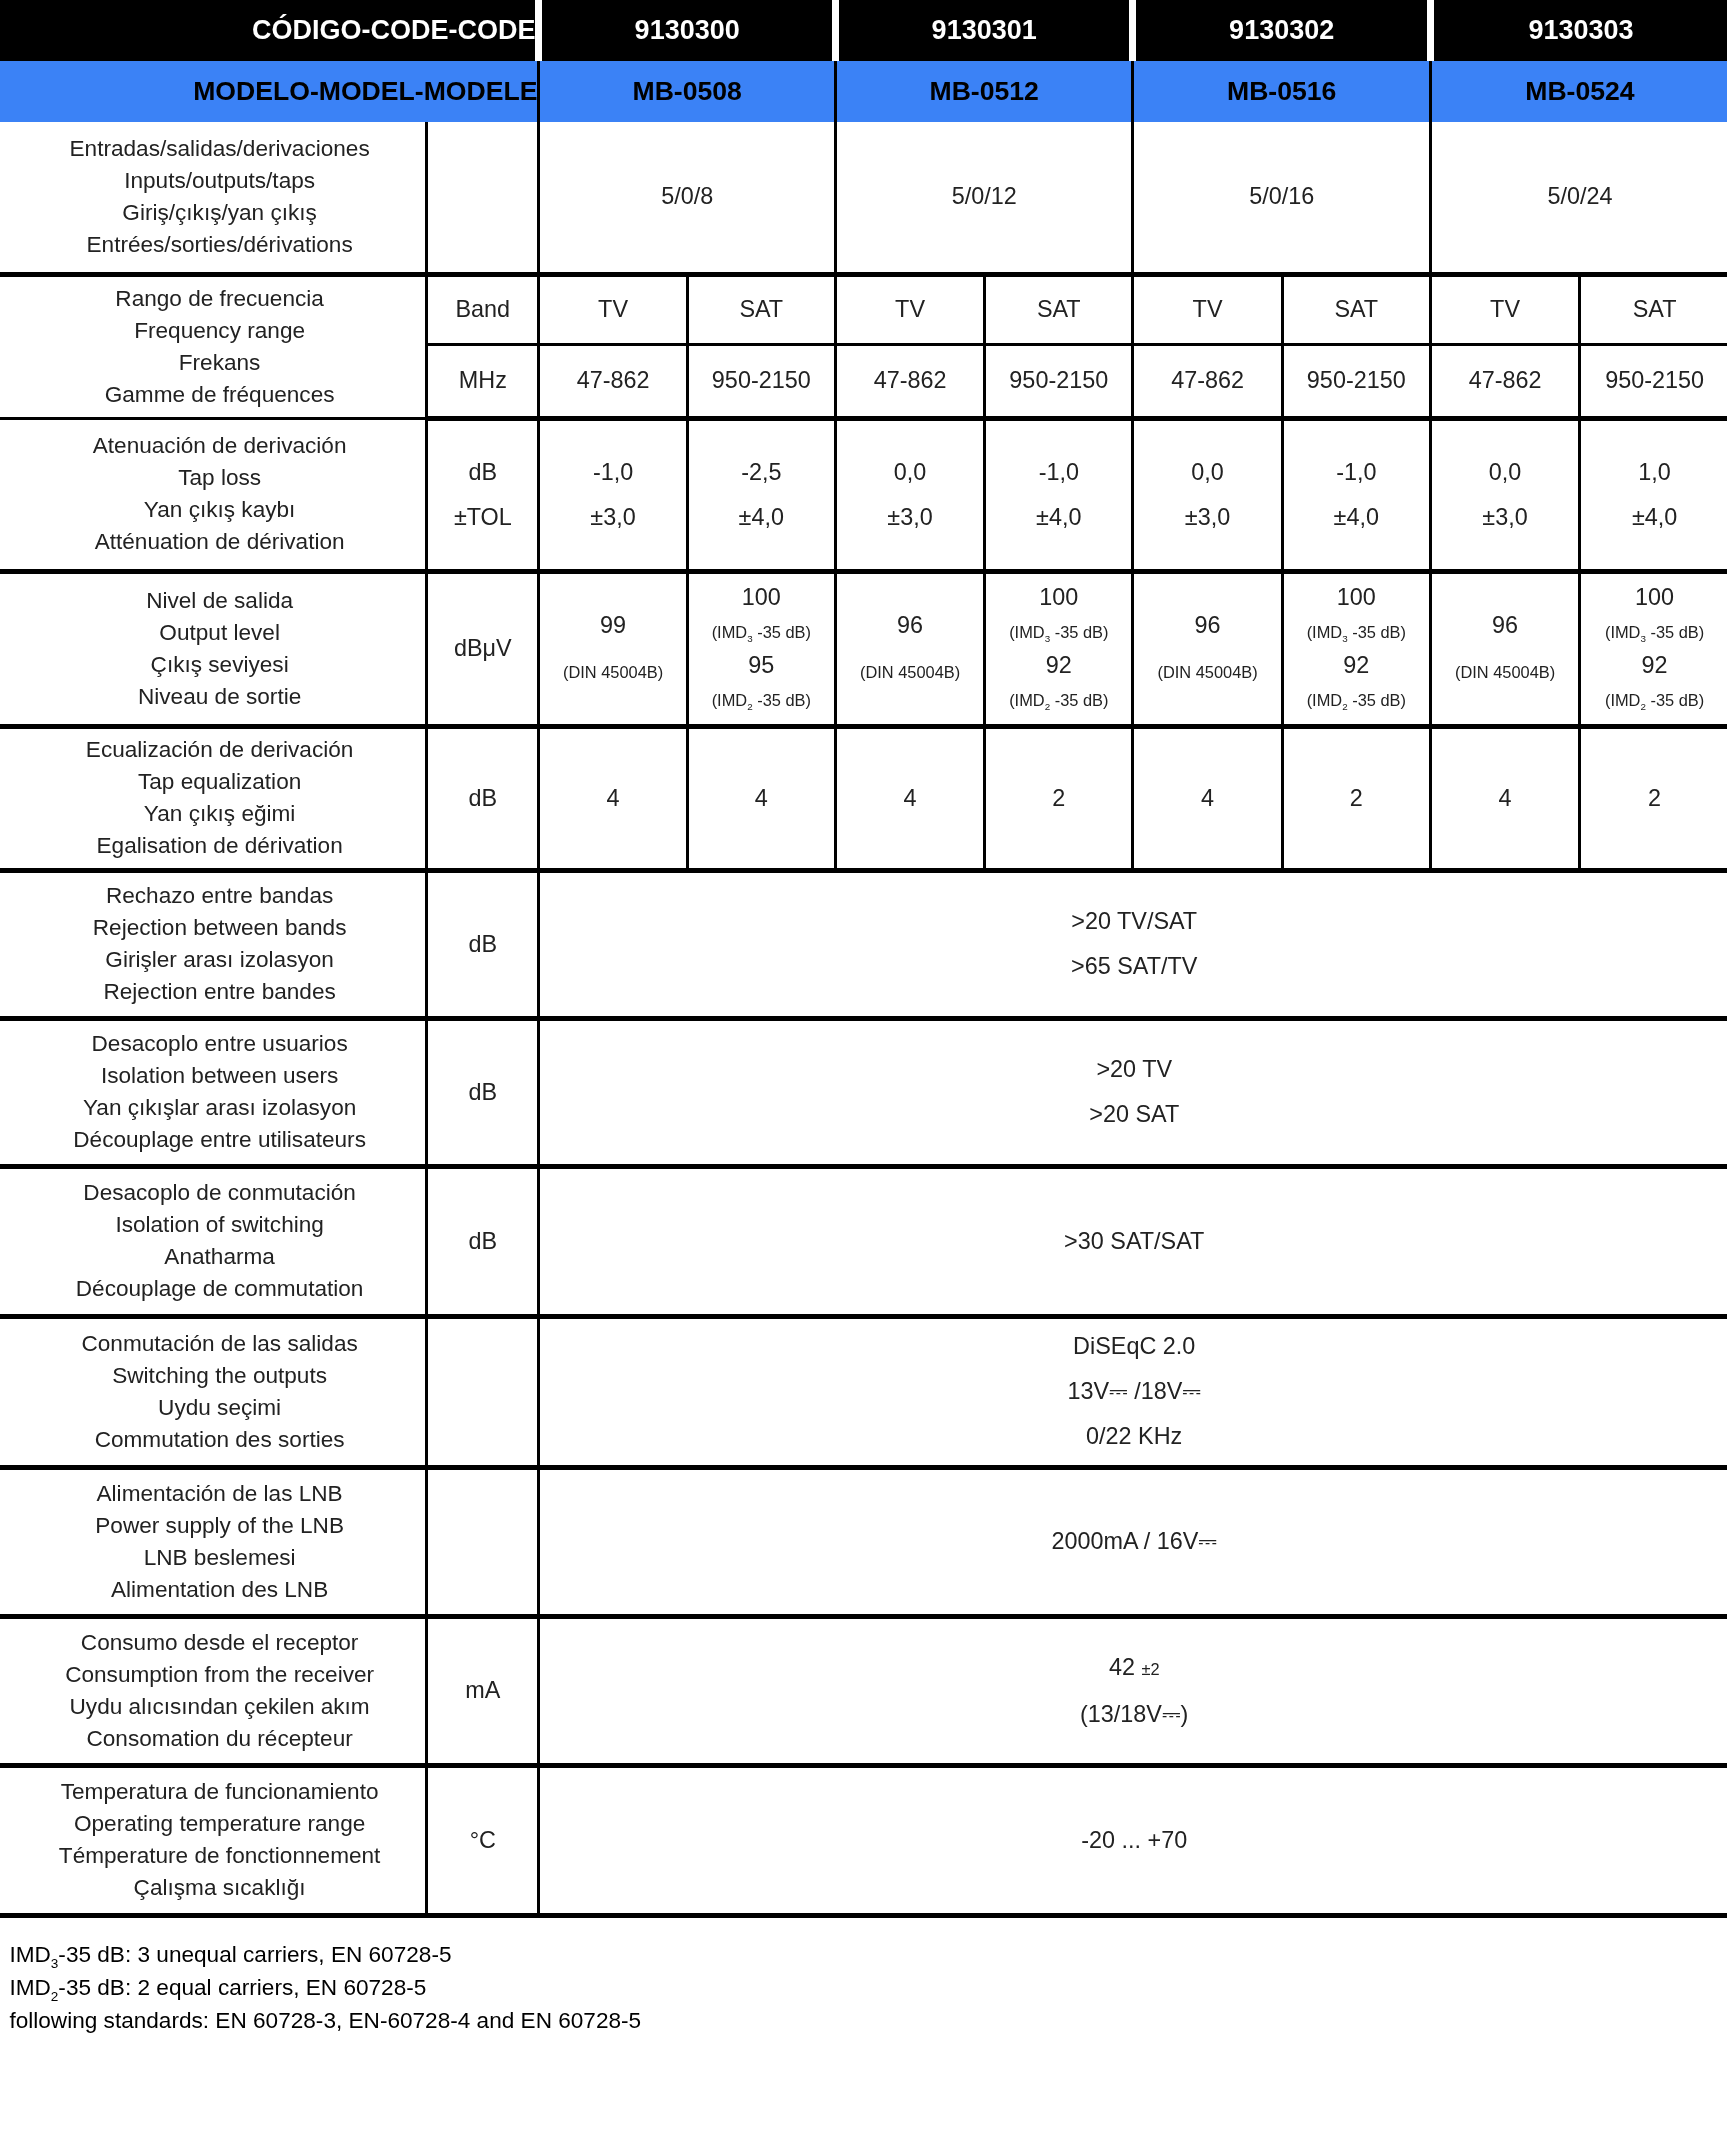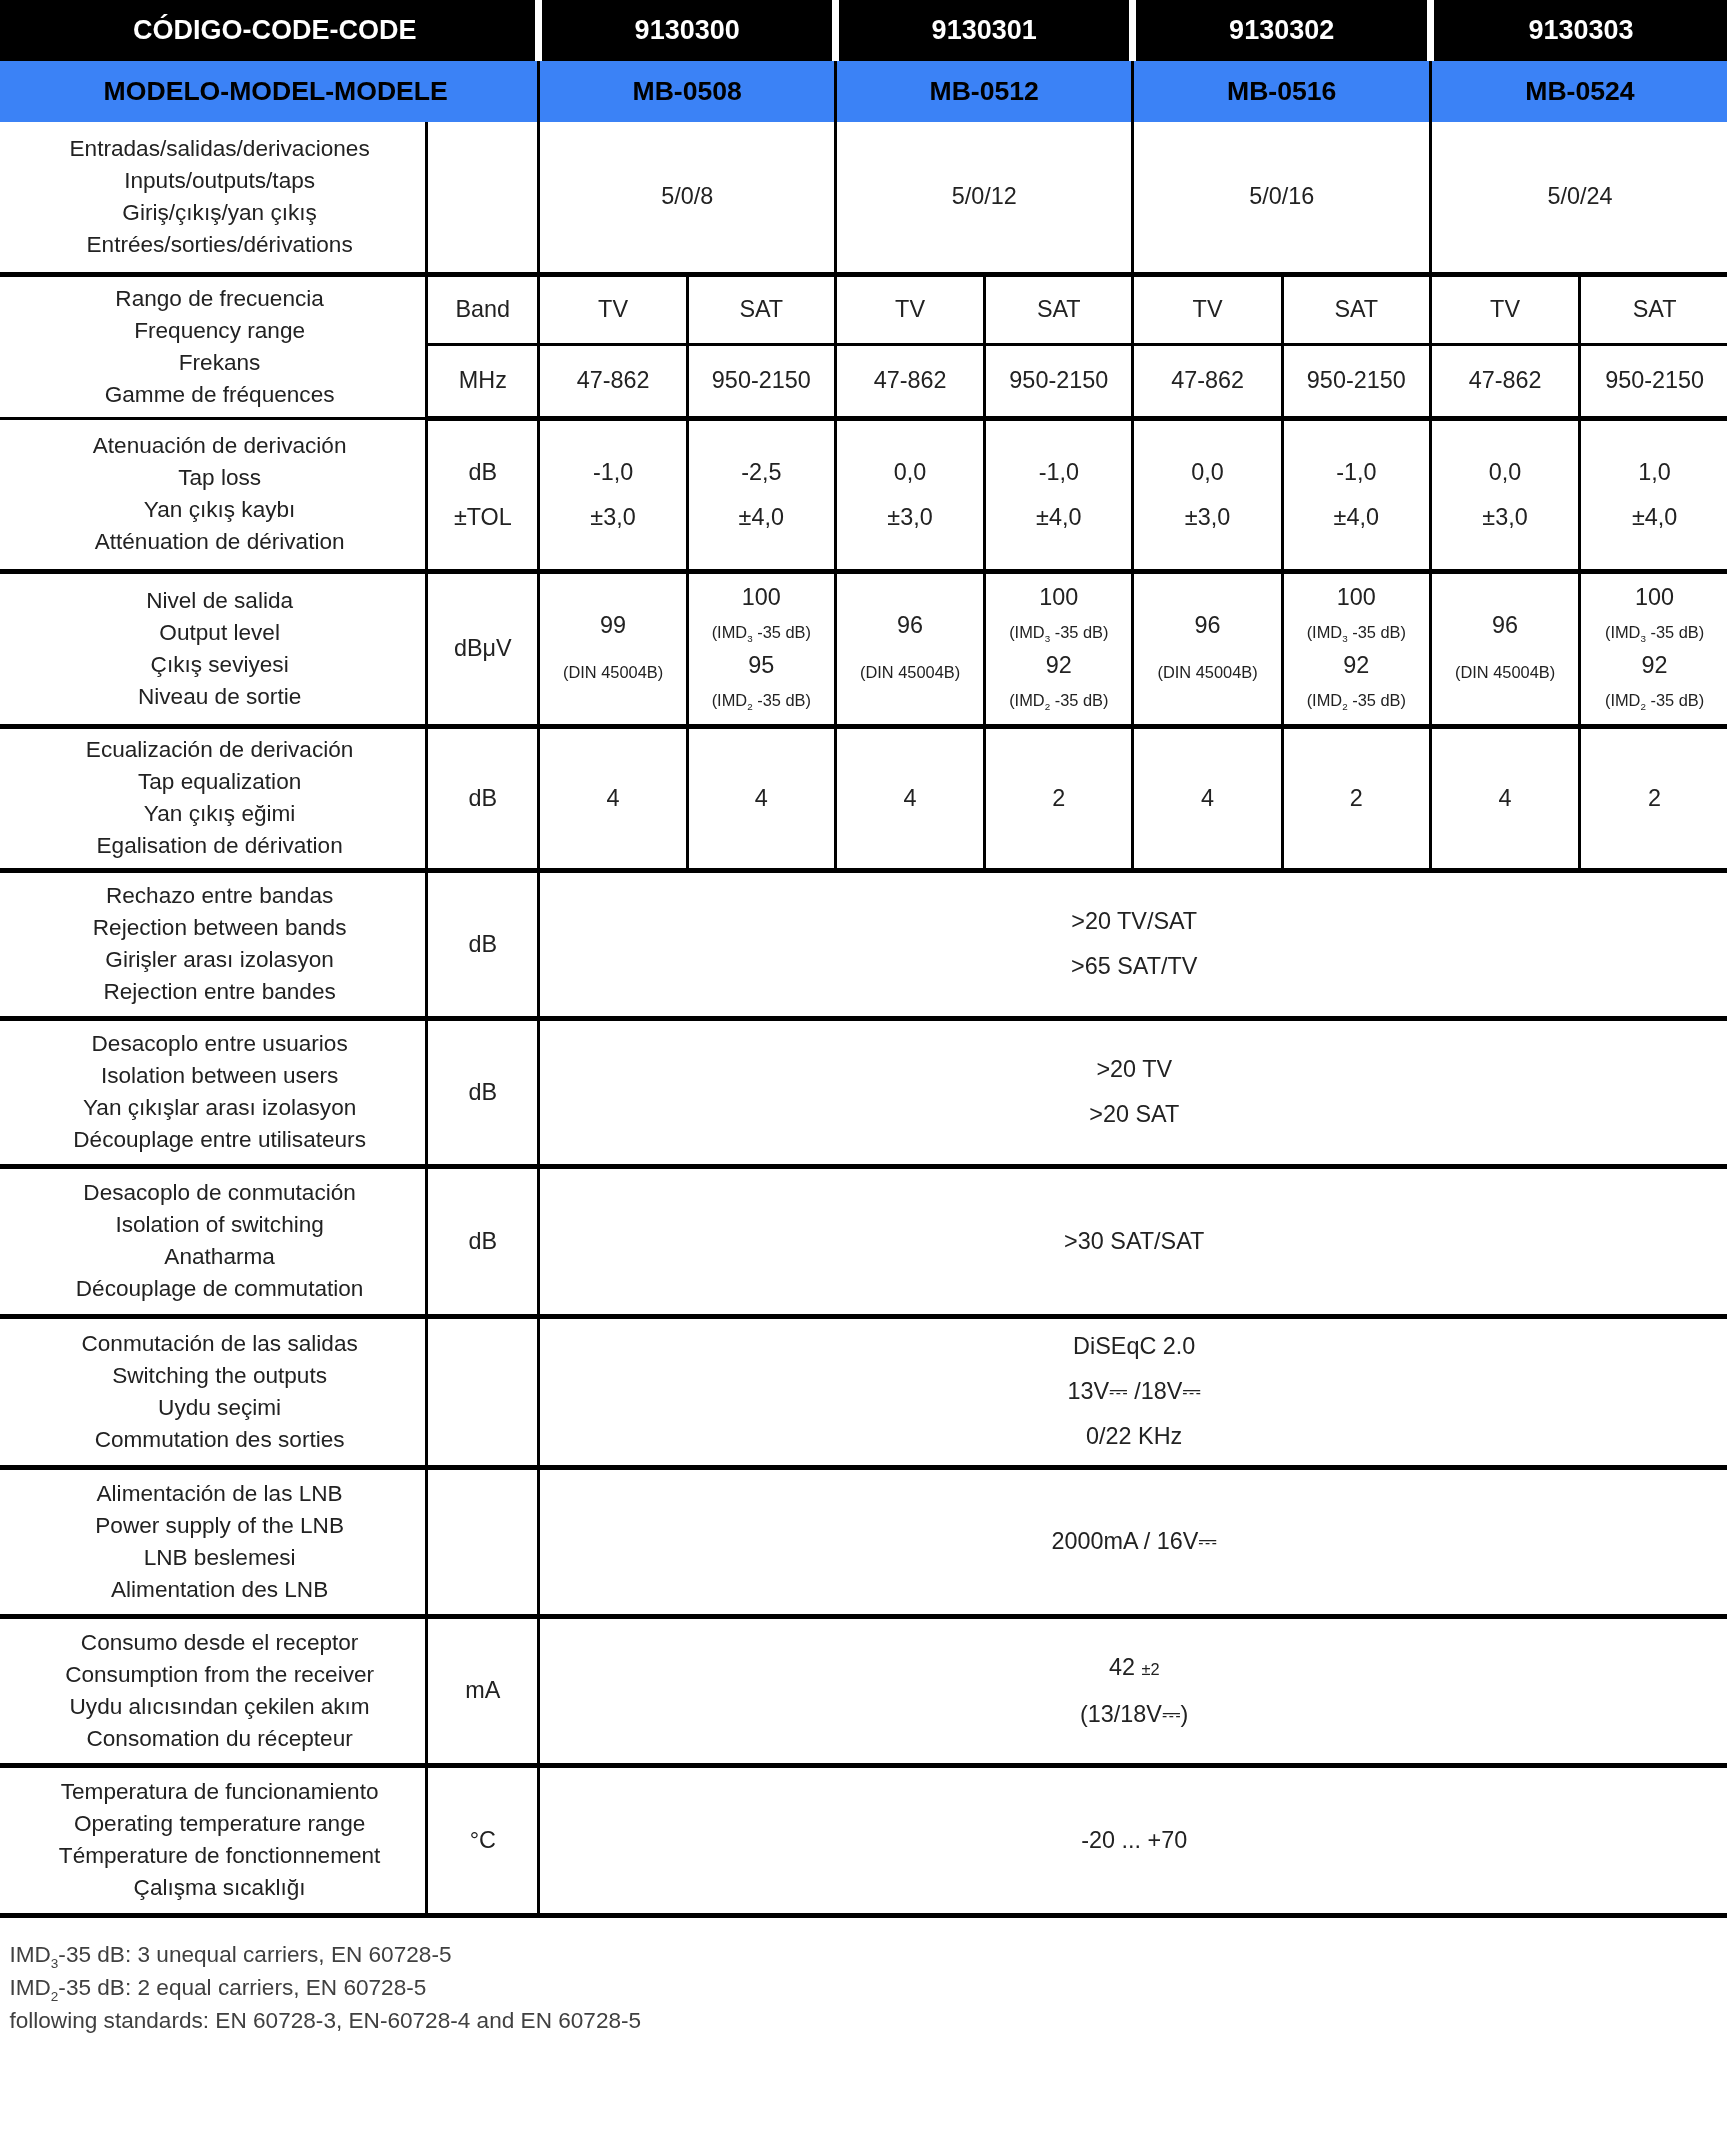--- a/index.html
+++ b/index.html
@@ -17,42 +17,42 @@
   td{vertical-align:middle;padding:0;}
   
   tr.hdr-black td{
     background:#000;color:#fff;
     height:61px;font-size:27px;font-weight:bold;
   }
   tr.hdr-gray td{
     background:#3b82f6;color:#000;
     height:61px;font-size:26.6px;font-weight:bold;
   }
-  td.hdr-label{text-align:center;padding-left:14px;}
+  td.hdr-label{text-align:right;padding-left:14px;}
   tr.hdr-black td.hdr-val{border-left:7.8px solid #fff;text-align:center;}
   tr.hdr-gray  td.hdr-val{border-left:3.1px solid #000;text-align:center;}
   
   tr.body td{border-bottom:5.5px solid #000;}
   tr.subrow-top td{border-bottom:3.1px solid #000;}
   td.lbl{
     text-align:center;padding-left:14px;
     font-size:22.6px;line-height:32px;color:#222;
   }
   td.unit,td.val{
     text-align:center;font-size:23.4px;color:#222;
     border-left:3.1px solid #000;
   }
   .lh2{line-height:45px;}
   .lhout{line-height:33px;}
   .sm{font-size:16.4px;}
   sub{font-size:0.60em;line-height:0;}
   
   .footnotes{
     margin:20.3px 0 0 9.4px;
-    font-size:22.6px;line-height:33px;color:#404040;
+    font-size:22.6px;line-height:33px;color:#000000;
   }
 </style>
 </head>
 <body>
 
 <table class="spec">
   <colgroup>
     <col style="width:426px">
       <col style="width:112px">
     <col style="width:148px">

